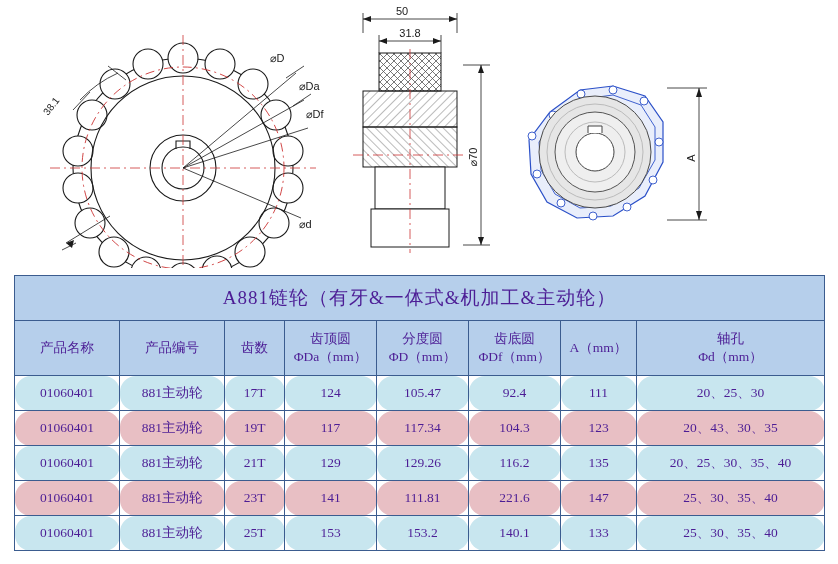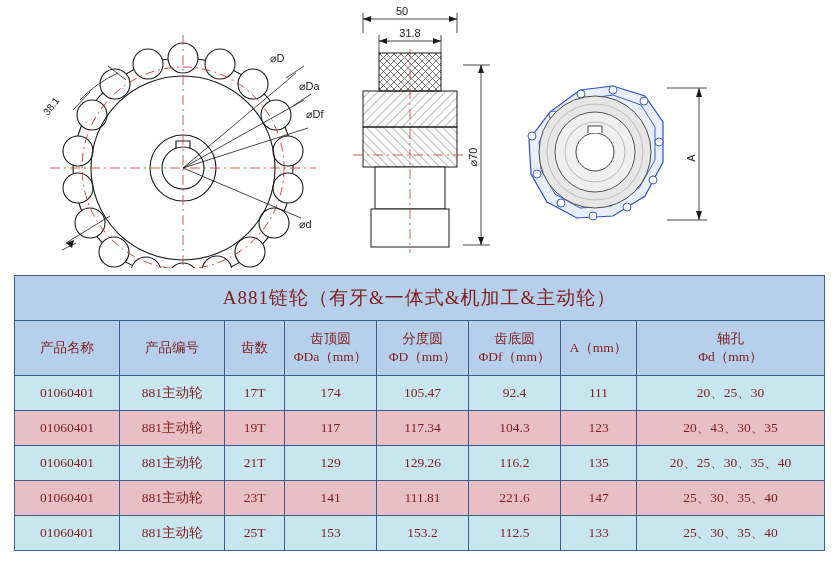--- a/index.html
+++ b/index.html
@@ -51,39 +51,40 @@
   table.spec {
     border-collapse: collapse;
     width: 810px;
     table-layout: fixed;
     font-family: "Liberation Serif", serif;
   }
   table.spec td, table.spec th {
     border: 1px solid #3b5c8f;
     text-align: center;
     vertical-align: middle;
-    color: #7f1d1d;
+    color: #4c1d95;
     font-weight: normal;
   }
   .title-row td {
     background: #b6cfeb;
     font-size: 19px;
     height: 42px;
     letter-spacing: 1px;
     font-family: "Liberation Serif", serif;
   }
   .head-row td {
     background: #b6cfeb;
     font-size: 13.5px;
     height: 52px;
     line-height: 1.35;
   }
   .data-row td {
     font-size: 13.5px;
     height: 32px;
+    border-radius: 16px;
   }
   .row-blue td { background: #c8e6ef; }
   .row-pink td { background: #e8bfc4; }
   .nowrap { white-space: nowrap; }
 </style>
 </head>
 <body>
 
 <div id="page">
 
@@ -313,21 +314,21 @@
           <td>
             <div>轴孔</div>
             <div class="nowrap">Φd（mm）</div>
           </td>
         </tr>
 
         <tr class="data-row row-blue">
           <td>01060401</td>
           <td>881主动轮</td>
           <td>17T</td>
-          <td>174</td>
+          <td>124</td>
           <td>105.47</td>
           <td>92.4</td>
           <td>111</td>
           <td>20、25、30</td>
         </tr>
 
         <tr class="data-row row-pink">
           <td>01060401</td>
           <td>881主动轮</td>
           <td>19T</td>
@@ -359,21 +360,21 @@
           <td>147</td>
           <td>25、30、35、40</td>
         </tr>
 
         <tr class="data-row row-blue">
           <td>01060401</td>
           <td>881主动轮</td>
           <td>25T</td>
           <td>153</td>
           <td>153.2</td>
-          <td>112.5</td>
+          <td>140.1</td>
           <td>133</td>
           <td>25、30、35、40</td>
         </tr>
       </tbody>
     </table>
   </div>
 
 </div>
 
 </body></html>

